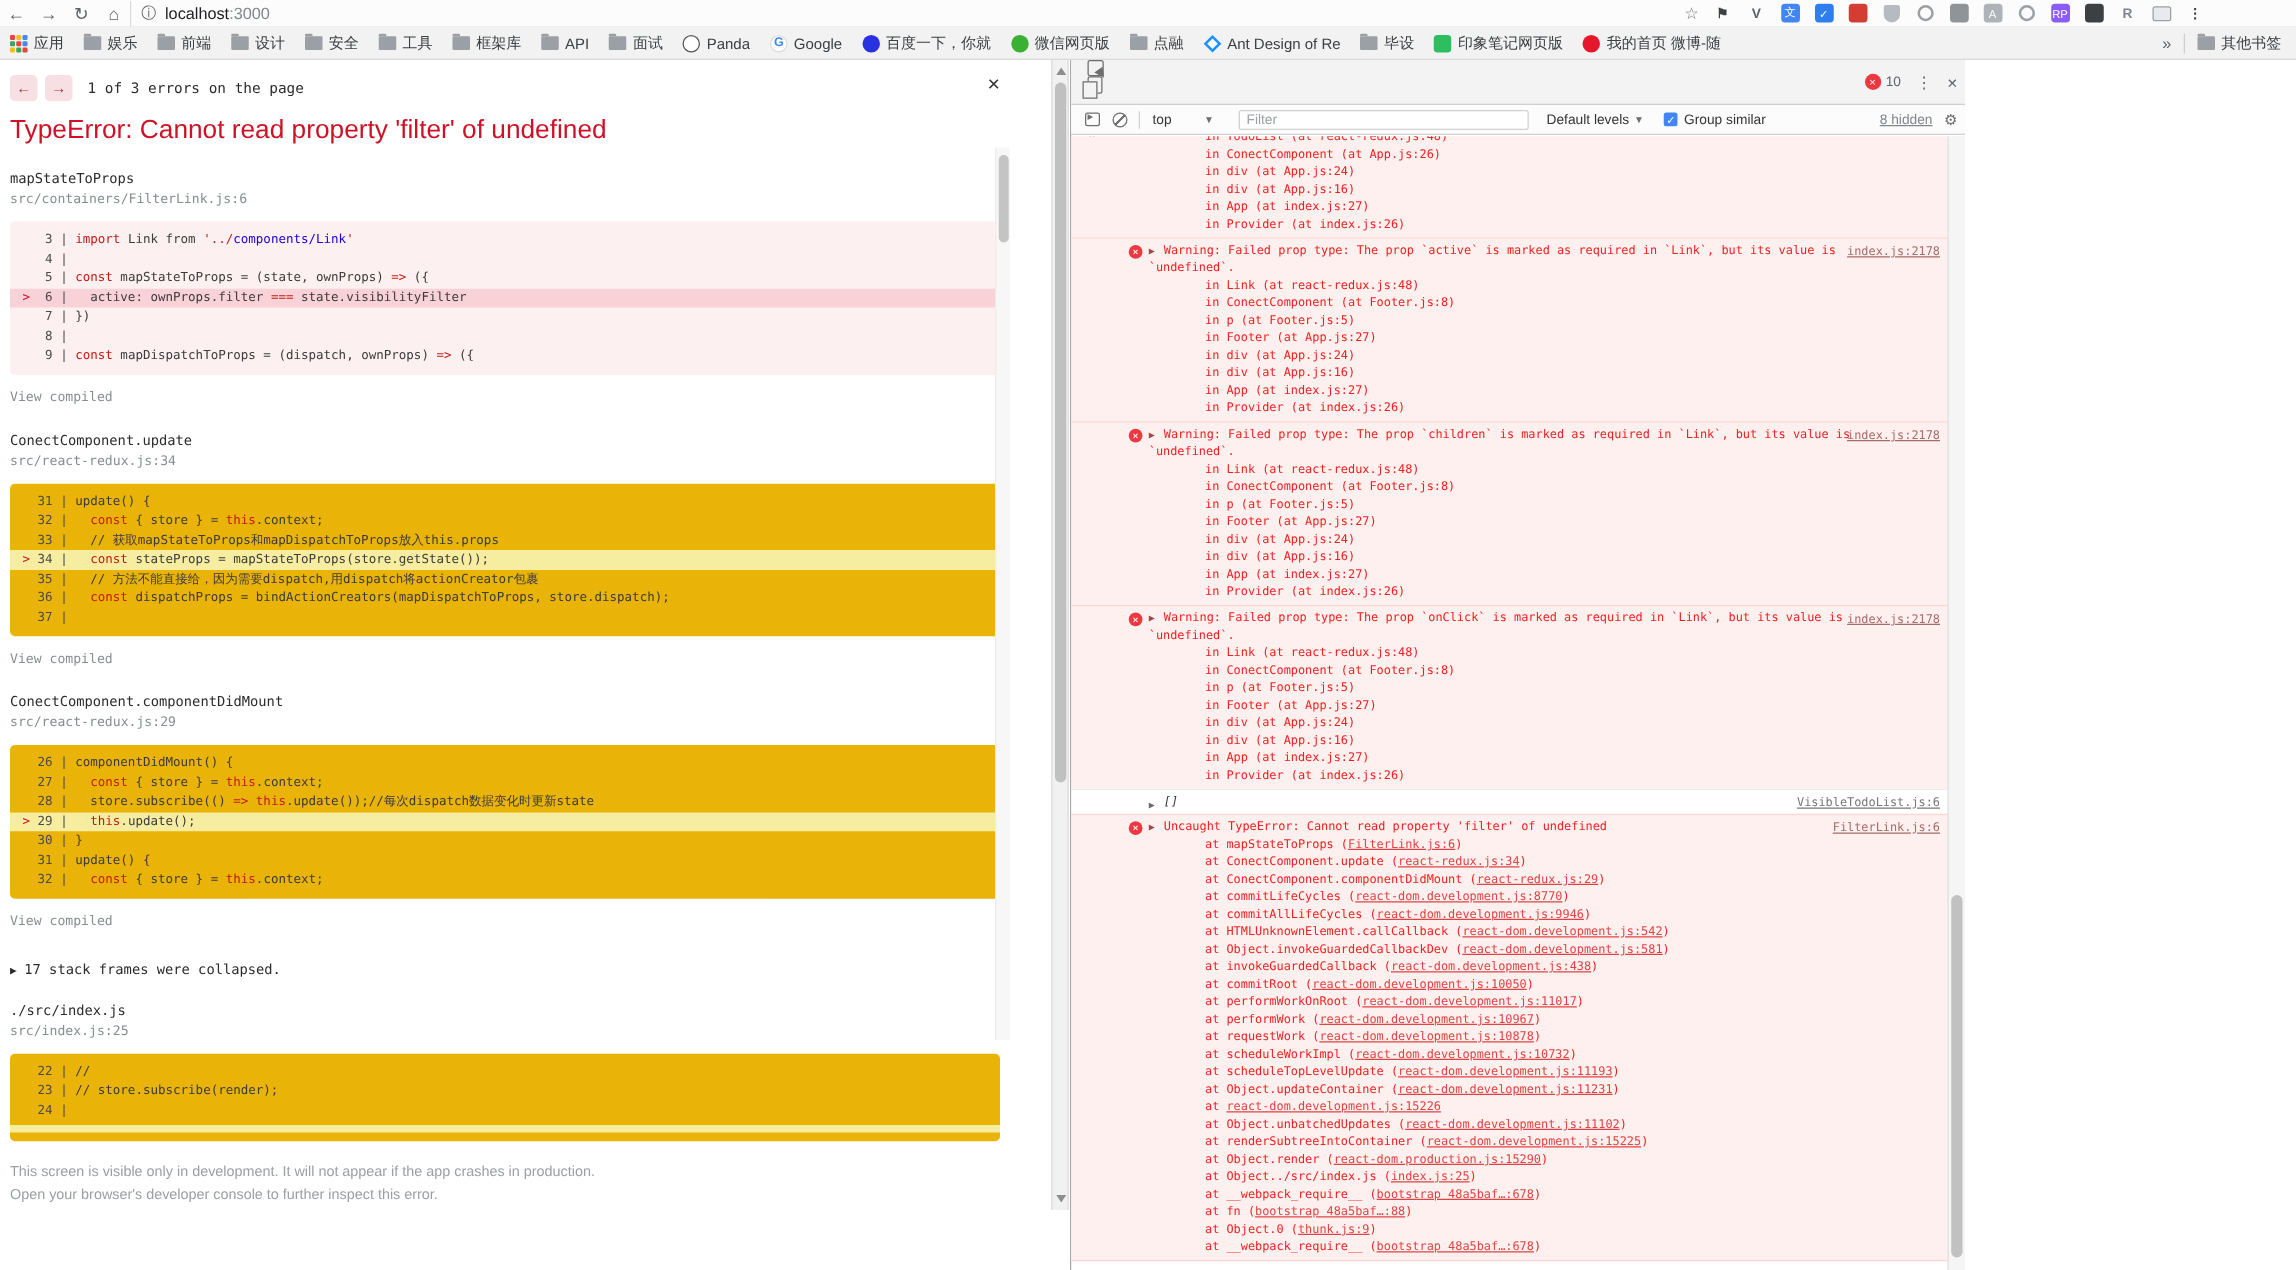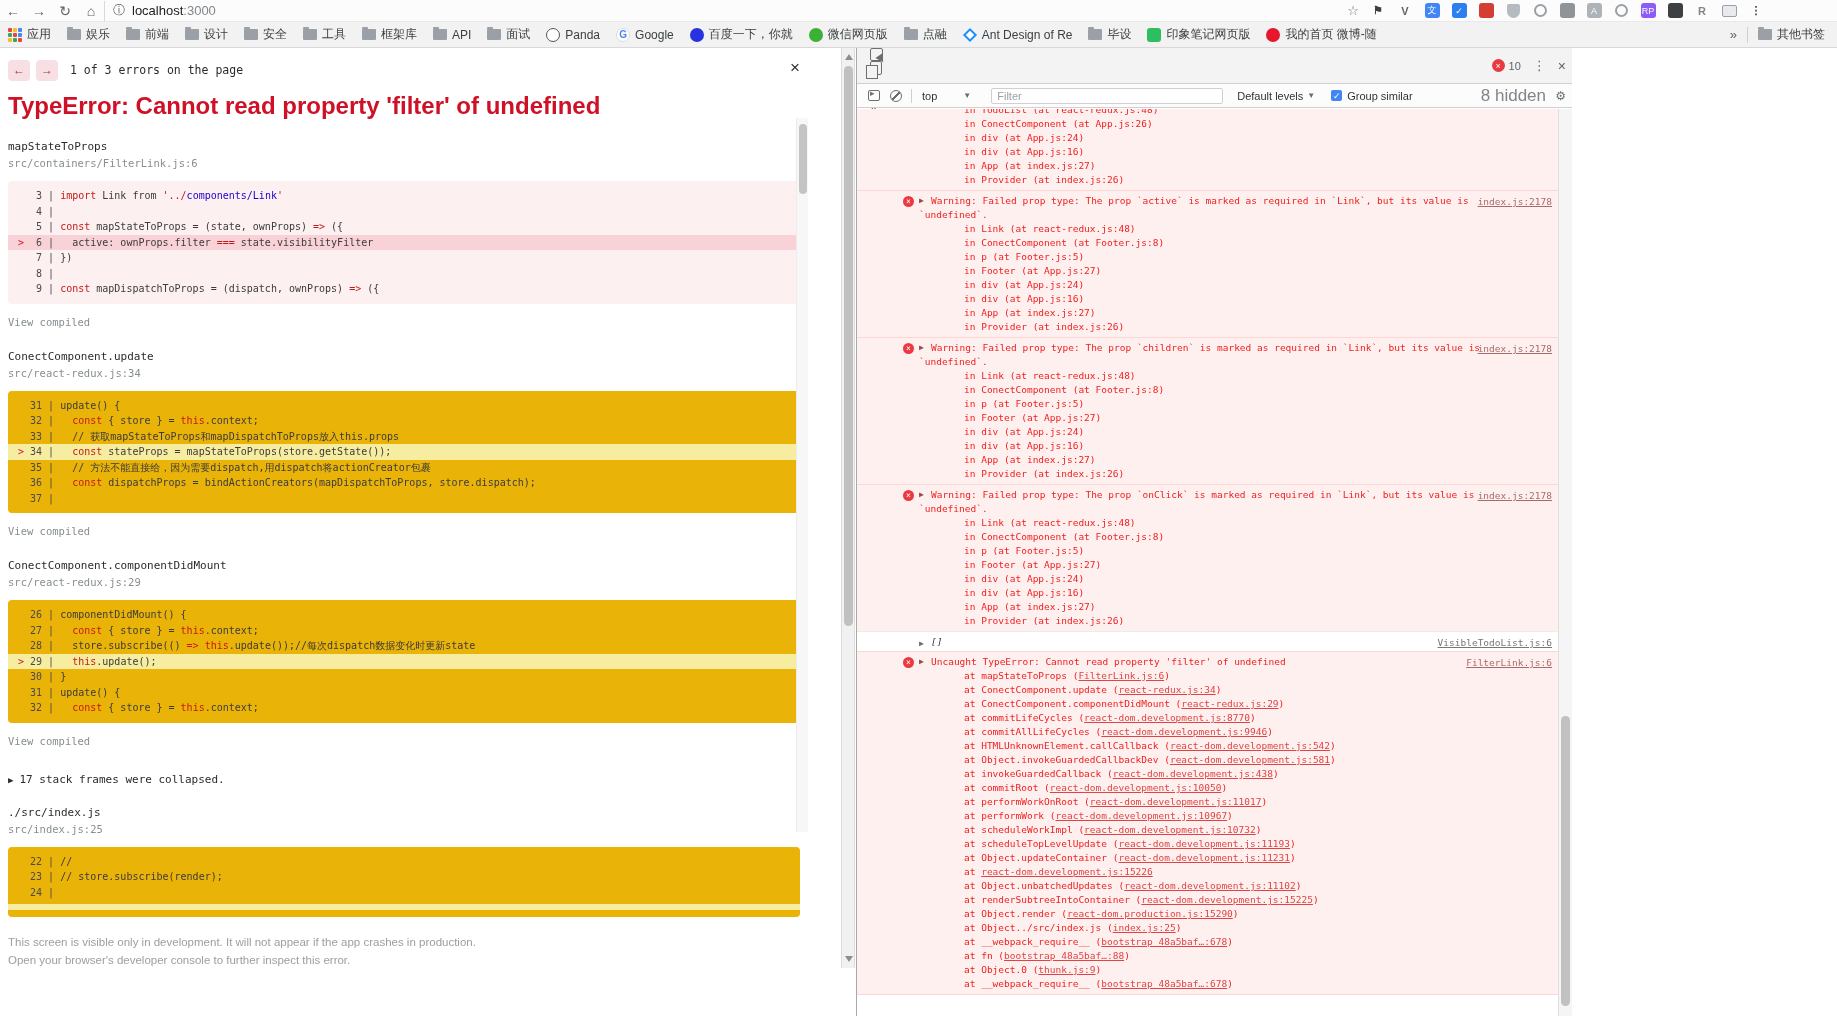--- a/index.html
+++ b/index.html
@@ -44,21 +44,21 @@
   .bm-divider { width:1px; height:16px; background:#cfcfcf; }
 
   
   .overlay { position:absolute; left:0; top:48px; width:812px; height:968px; background:#fff;
     padding:10px 8px 0 8px; overflow:hidden; }
   .ov-header { display:flex; align-items:center; height:24px; margin-bottom:8px; position:relative; }
   .ov-nav { width:22px; height:21px; border-radius:4px; background:#f8dfe3; color:#a33;
     display:flex; align-items:center; justify-content:center; font-size:12px; cursor:pointer; margin-right:6px; }
   .ov-count { font-family:"DejaVu Sans Mono", monospace; font-size:11.5px; color:#2b2b2b; margin-left:6px; }
   .ov-close { position:absolute; left:782px; top:0px; font-size:17px; color:#333; cursor:pointer; }
-  .ov-title { color:#ce1126; font-size:24px; margin:10px 0 14px 0; font-weight:700; }
+  .ov-title { color:#ce1126; font-size:21px; margin:10px 0 14px 0; font-weight:400; }
   .ov-fn { font-family:"DejaVu Sans Mono", monospace; font-size:11px; color:#2b2b2b; margin-top:20px; }
   .ov-path { font-family:"DejaVu Sans Mono", monospace; font-size:10.5px; color:#878e91; margin-top:4px; }
   .code-block { margin-top:12px; border-radius:4px; padding:7px 0; width:792px;
     font-family:"DejaVu Sans Mono", monospace; font-size:10px; line-height:15.5px; white-space:pre; }
   .code-block.red { background:#fcf0f1; }
   .code-block.yellow { background:#eab308; }
   .cl { padding:0 10px; }
   .code-block.red .cl.hl { background:#f8d2d7; }
   .code-block.yellow .cl.hl { background:#f6eda0; }
   .cl .gut { color:#4a4a4a; }
@@ -123,21 +123,21 @@
   .tb-sel { display:flex; align-items:center; font-size:11px; color:#333; padding:0 6px; cursor:pointer; }
   .tb-sel .dd { font-size:8px; color:#6e6e6e; margin-left:26px; }
   .tb-filter { width:232px; height:16px; border:1px solid #d0d0d0; border-radius:2px; background:#fff;
     font-size:11px; padding:0 5px; margin:0 14px; color:#333; font-family:"Liberation Sans",sans-serif; }
   .tb-filter::placeholder { color:#9aa0a6; }
   .tb-levels { display:flex; align-items:center; font-size:11px; color:#333; cursor:pointer; }
   .tb-levels .dd { font-size:8px; color:#6e6e6e; margin-left:4px; }
   .tb-check { width:11px; height:11px; background:#4285f4; border-radius:2px; color:#fff; font-size:9px;
     display:flex; align-items:center; justify-content:center; margin:0 5px 0 16px; cursor:pointer; }
   .tb-group { font-size:11px; color:#333; }
-  .tb-hidden { position:absolute; right:26px; font-size:17px; color:#80868b; }
+  .tb-hidden { position:absolute; right:26px; font-size:11px; color:#80868b;text-decoration:underline; }
   .tb-gear { position:absolute; right:6px; color:#6e6e6e; font-size:12px; cursor:pointer; }
 
   
   .console { position:absolute; left:0; top:61px; width:715px; height:907px; overflow:hidden;
     font-family:"DejaVu Sans Mono", monospace; font-size:9.5px; line-height:14px; }
   .entry { position:relative; }
   .entry.err { background:#fff0f0; border-top:1px solid #ffd6d6; color:#f02020; padding:3px 0; }
   .entry.err:last-child { border-bottom:1px solid #ffd6d6; }
   .eicon { position:absolute; left:46px; top:5px; width:11px; height:11px; border-radius:50%;
     background:#eb3941; color:#fff; font-size:8px; line-height:11px; text-align:center; }
@@ -446,20 +446,21 @@
         <div class="stk">at ConectComponent.update (<span class="lnk">react-redux.js:34</span>)</div>
         <div class="stk">at ConectComponent.componentDidMount (<span class="lnk">react-redux.js:29</span>)</div>
         <div class="stk">at commitLifeCycles (<span class="lnk">react-dom.development.js:8770</span>)</div>
         <div class="stk">at commitAllLifeCycles (<span class="lnk">react-dom.development.js:9946</span>)</div>
         <div class="stk">at HTMLUnknownElement.callCallback (<span class="lnk">react-dom.development.js:542</span>)</div>
         <div class="stk">at Object.invokeGuardedCallbackDev (<span class="lnk">react-dom.development.js:581</span>)</div>
         <div class="stk">at invokeGuardedCallback (<span class="lnk">react-dom.development.js:438</span>)</div>
         <div class="stk">at commitRoot (<span class="lnk">react-dom.development.js:10050</span>)</div>
         <div class="stk">at performWorkOnRoot (<span class="lnk">react-dom.development.js:11017</span>)</div>
         <div class="stk">at performWork (<span class="lnk">react-dom.development.js:10967</span>)</div>
+        <div class="stk">at requestWork (<span class="lnk">react-dom.development.js:10878</span>)</div>
         <div class="stk">at scheduleWorkImpl (<span class="lnk">react-dom.development.js:10732</span>)</div>
         <div class="stk">at scheduleTopLevelUpdate (<span class="lnk">react-dom.development.js:11193</span>)</div>
         <div class="stk">at Object.updateContainer (<span class="lnk">react-dom.development.js:11231</span>)</div>
         <div class="stk">at <span class="lnk">react-dom.development.js:15226</span></div>
         <div class="stk">at Object.unbatchedUpdates (<span class="lnk">react-dom.development.js:11102</span>)</div>
         <div class="stk">at renderSubtreeIntoContainer (<span class="lnk">react-dom.development.js:15225</span>)</div>
         <div class="stk">at Object.render (<span class="lnk">react-dom.production.js:15290</span>)</div>
         <div class="stk">at Object../src/index.js (<span class="lnk">index.js:25</span>)</div>
         <div class="stk">at __webpack_require__ (<span class="lnk">bootstrap 48a5baf…:678</span>)</div>
         <div class="stk">at fn (<span class="lnk">bootstrap 48a5baf…:88</span>)</div>

